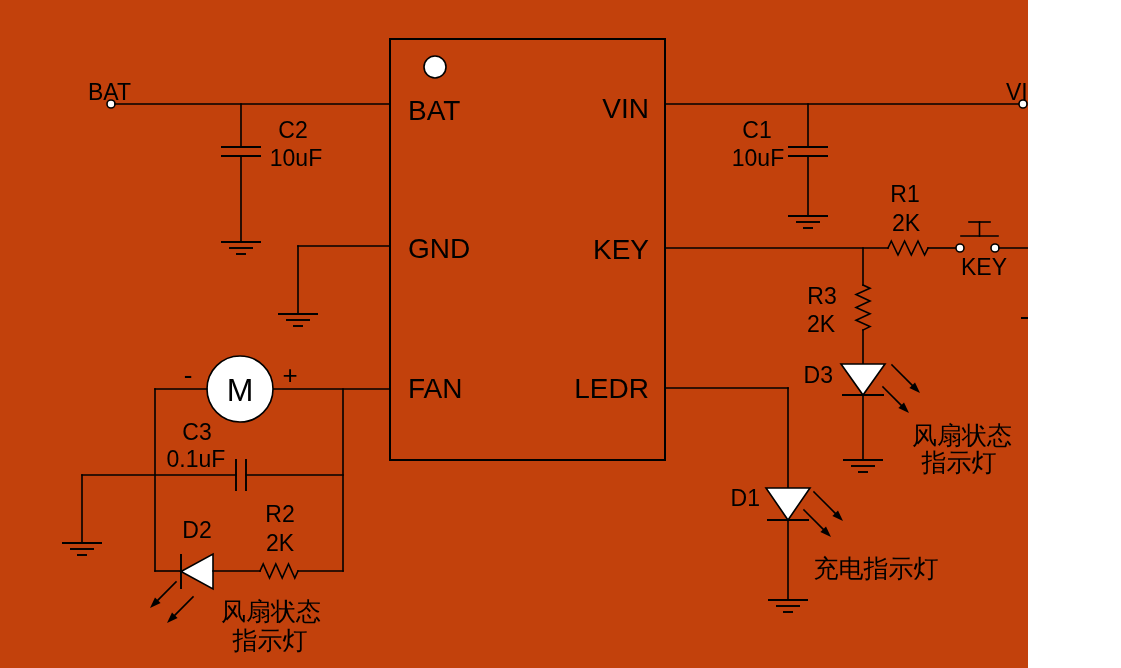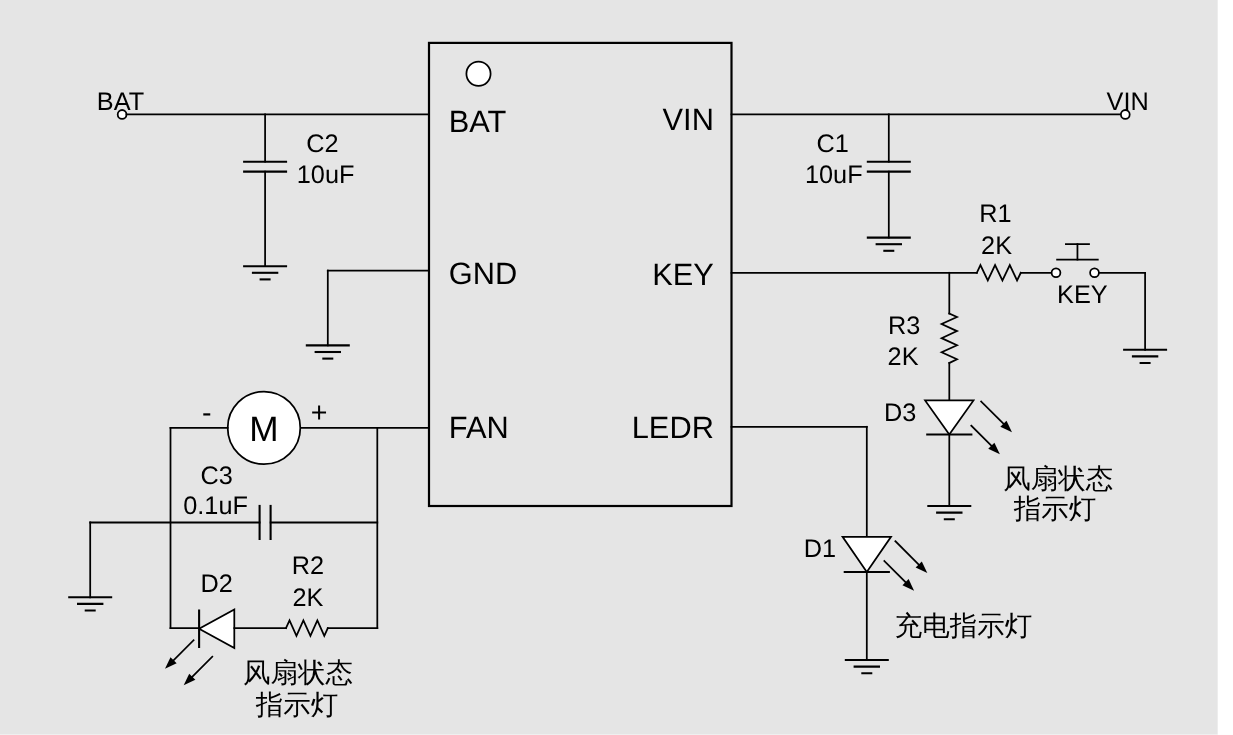--- a/index.html
+++ b/index.html
@@ -1,16 +1,16 @@
 <!DOCTYPE html>
 <html><head>
 <meta charset="utf-8">
 <style>
   html, body { margin: 0; padding: 0; background: #ffffff; }
-  .canvas { position: relative; width: 1107px; height: 668px; background: #e5e5e5; overflow: hidden; }
+  .canvas { position: relative; width: 1028px; height: 668px; background: #c2410c; overflow: hidden; }
   svg { display: block; }
   .wire  { stroke: #000000; stroke-width: 1.6; fill: none; stroke-linecap: square; }
   .thick { stroke-width: 2px; }
   .bar   { stroke: #000000; stroke-width: 1.9; fill: none; stroke-linecap: butt; }
   .sym   { stroke: #000000; stroke-width: 1.6; fill: #ffffff; }
   .fillb { fill: #000000; stroke: none; }
   text   { fill: #000000; font-family: "Liberation Sans", sans-serif; }
   .pin   { font-size: 28px; }
   .lbl   { font-size: 23px; }
   .term  { font-size: 23px; }

